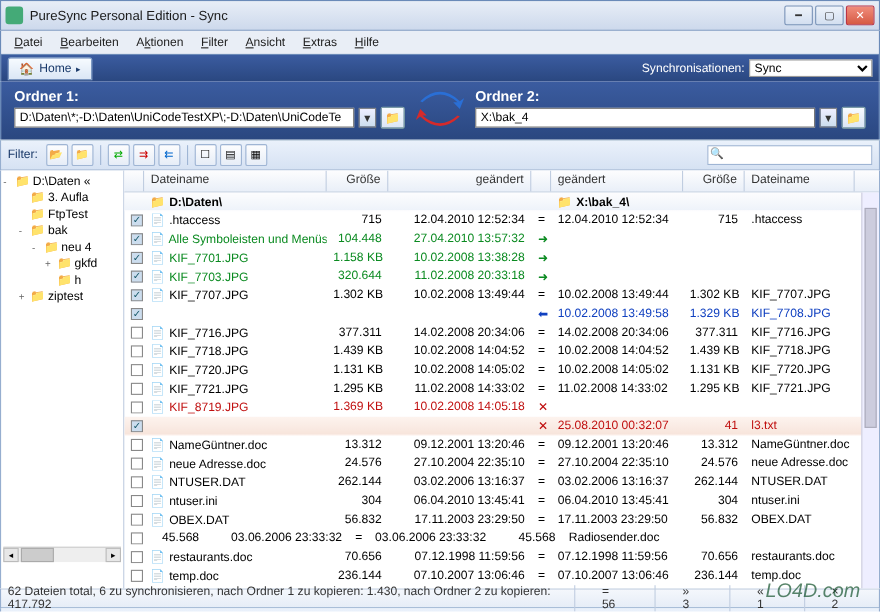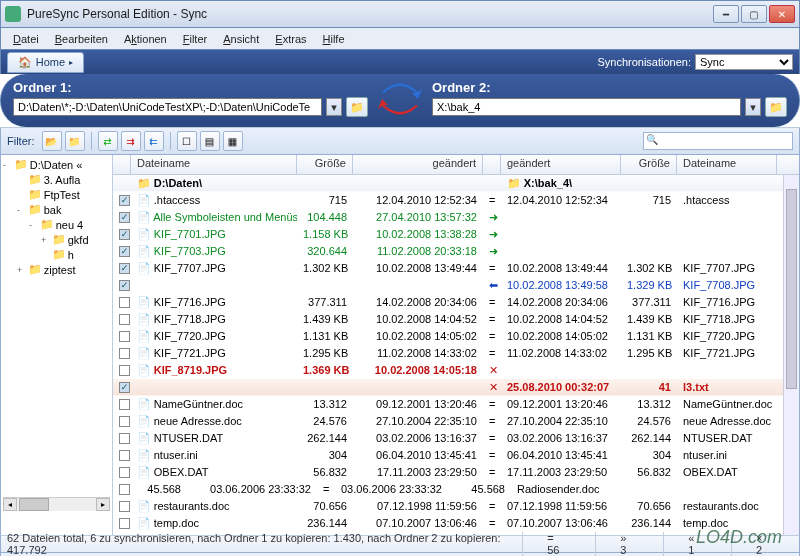--- a/index.html
+++ b/index.html
@@ -16,24 +16,24 @@
 
 .menubar { background: #e9eef6; height: 22px; display: flex; align-items: center; border: 1px solid #6a8ab8; border-top: none; padding: 0 4px; }
 .menubar span { padding: 2px 8px; color: #222; cursor: pointer; }
 .menubar span u { text-decoration: underline; }
 
 
 .tabrow { background: linear-gradient(#3b5ca0,#2a4780); height: 24px; display: flex; align-items: center; border-left: 1px solid #6a8ab8; border-right: 1px solid #6a8ab8; padding: 0 6px; color: #fff; }
 .tabrow .hometab { background: linear-gradient(#f7fbff,#dbe6f5); color: #1a3a6a; border-radius: 3px 3px 0 0; padding: 3px 10px; display: flex; align-items: center; gap: 4px; border: 1px solid #8aa6cc; }
 .tabrow .spacer { flex: 1; }
 .tabrow .syncsel { font-size: 11px; display: flex; align-items: center; gap: 4px; }
-.tabrow select { background: #fff; border: 1px solid #999; font-size: 11px; width: 98px; }
-
-
-.folderhead { background: linear-gradient(#3b5ca0,#2a4780); padding: 6px 12px 10px; color: #fff; display: flex; align-items: center; gap: 10px; border-left: 1px solid #6a8ab8; border-right: 1px solid #6a8ab8; border-radius: 26px; }
+.tabrow select { background: #fff; border: 1px solid #999; font-size: 11px; width: 112px; }
+
+
+.folderhead { background: linear-gradient(#3b5ca0,#2a4780); padding: 6px 12px 10px; color: #fff; display: flex; align-items: center; gap: 10px; border-left: 1px solid #6a8ab8; border-right: 1px solid #6a8ab8; }
 .foldercol { flex: 1; }
 .foldercol .lbl { font-weight: bold; font-size: 13px; margin-bottom: 2px; }
 .foldercol .row { display: flex; align-items: center; gap: 4px; }
 .foldercol input { flex: 1; background: #fff; border: 1px solid #777; padding: 2px 4px; font-size: 11px; }
 .foldercol .drop { width: 16px; height: 18px; background: linear-gradient(#eef,#cde); border: 1px solid #888; display:flex;align-items:center;justify-content:center; color:#333; }
 .icobtn { width: 22px; height: 20px; background: linear-gradient(#f7fbff,#dbe6f5); border: 1px solid #8aa; border-radius: 2px; display:flex;align-items:center;justify-content:center; }
 .syncarrows { width: 44px; height: 36px; position: relative; }
 .syncarrows svg { width: 100%; height: 100%; }
 
 
@@ -63,21 +63,21 @@
 .fthead .col { border-right: 1px solid #c0cde0; padding: 2px 6px; color: #333; }
 .ftbody { overflow-y: auto; height: 358px; }
 .ftrow { display: flex; height: 17px; align-items: center; font-size: 11px; border-bottom: 1px dotted transparent; }
 .ftrow .col { padding: 0 6px; white-space: nowrap; overflow: hidden; }
 .ftrow .chk { display: inline-block; width: 11px; height: 11px; border: 1px solid #888; margin-right: 4px; vertical-align: middle; }
 .ftrow .chk.on { background: #cde; }
 .ftrow .chk.on::after { content: "✓"; font-size: 9px; color: #156; display: block; line-height: 9px; }
 .pathrow { background: linear-gradient(#fdfdfe,#eef3fa); font-weight: bold; }
 .green { color: #0a8a20; }
 .blue { color: #1040c0; }
-.red { color: #c01010; font-weight: bold; }
+.red { color: #c01010; }
 .selrow { background: linear-gradient(#fdf3ee,#f7e4db); }
 .col-chk { width: 18px; text-align: center; }
 .col-name1 { width: 166px; }
 .col-size1 { width: 56px; text-align: right; }
 .col-date1 { width: 130px; text-align: right; }
 .col-dir { width: 18px; text-align: center; }
 .col-date2 { width: 120px; }
 .col-size2 { width: 56px; text-align: right; }
 .col-name2 { width: 100px; }
 .arrow-r { color: #0a8a20; }

